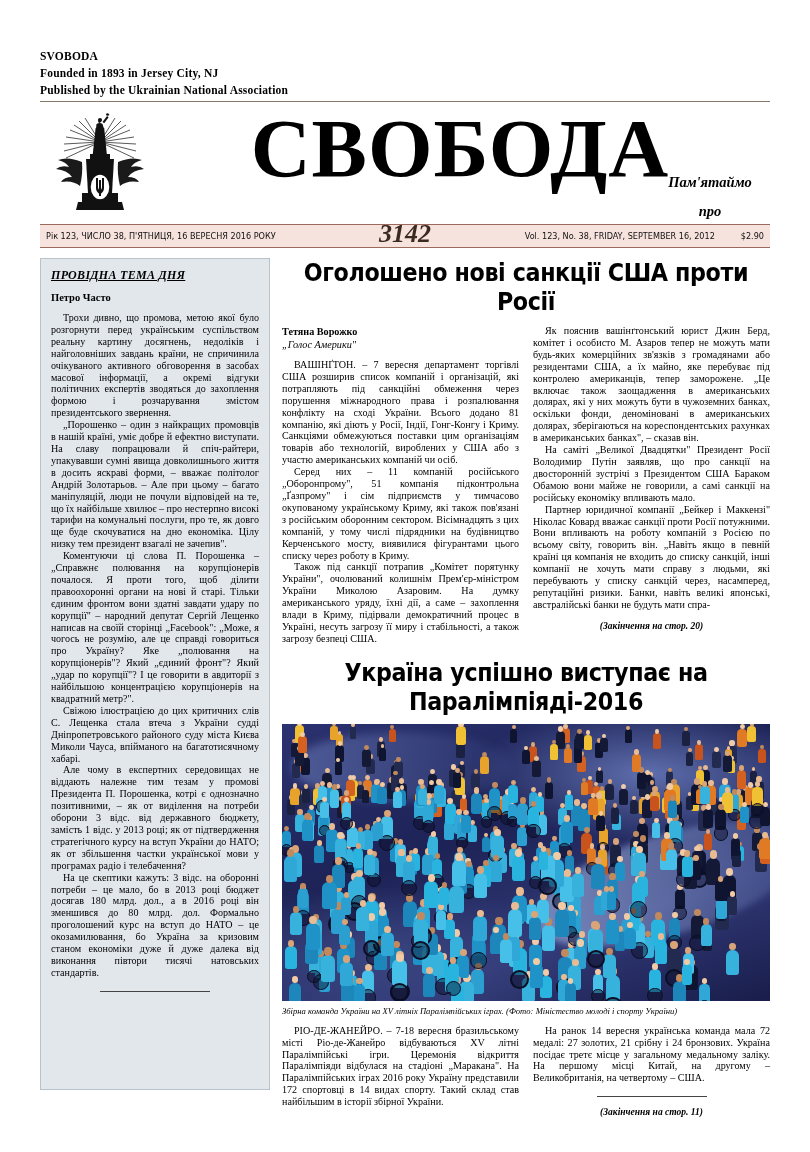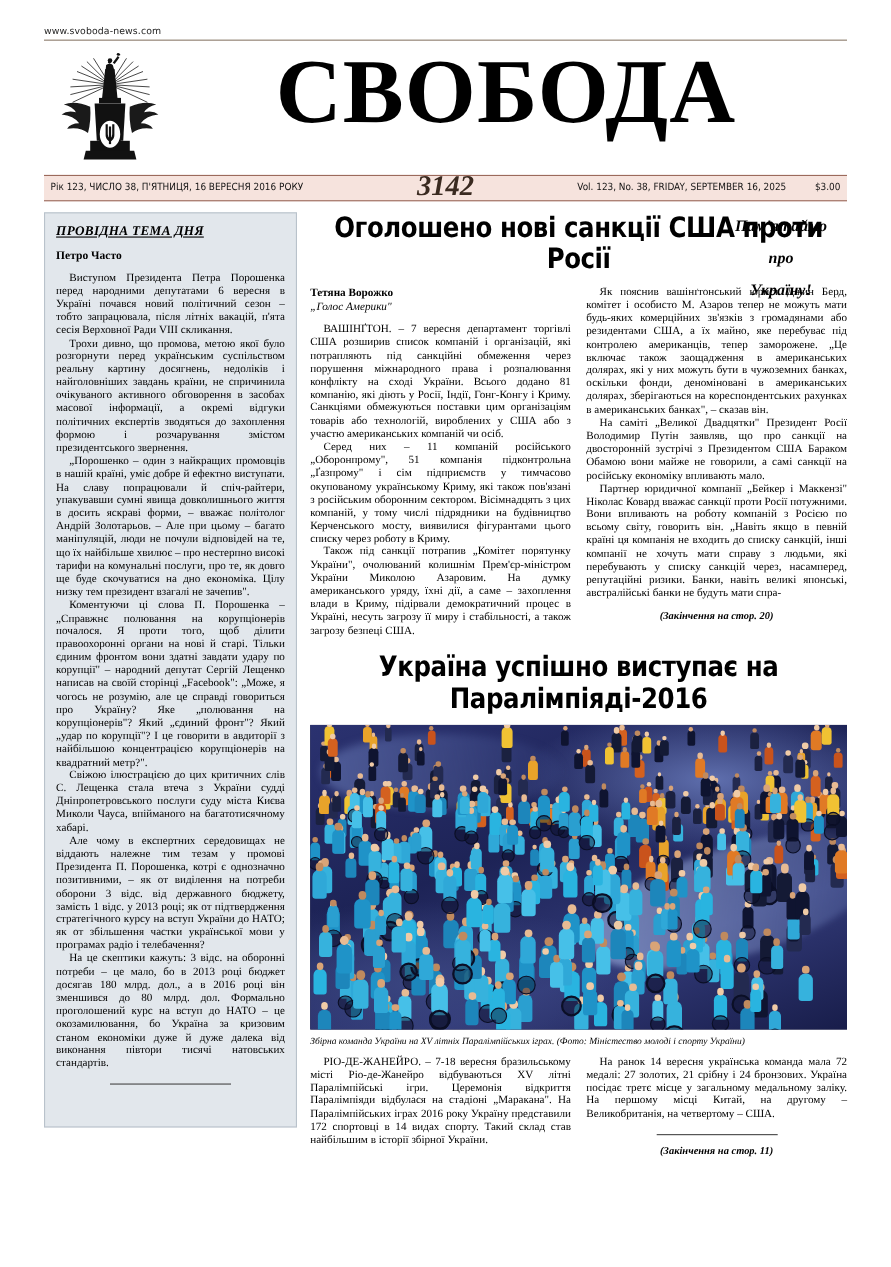--- a/index.html
+++ b/index.html
@@ -293,22 +293,26 @@
     gap: 14px;
     margin-top: 8px;
   }
   .bottom-cols > div { flex: 1; }
 </style>
 </head>
 <body>
 
 <div class="page">
 
-
-  <div class="weburl">www.svoboda-news.com</div>
+  <div class="topinfo">
+    <div>SVOBODA</div>
+    <div>Founded in 1893 in Jersey City, NJ</div>
+    <div>Published by the Ukrainian National Association</div>
+  </div>
+
   <div class="rule-top"></div>
 
   <div class="nameplate">
     <div class="logo-wrap">
       <svg width="96" height="104" viewBox="0 0 96 104">
         <g stroke="#111" stroke-width="0.7" fill="none">
           <g>
             <line x1="48" y1="34" x2="18" y2="22"></line>
               <line x1="48" y1="34" x2="22" y2="17"></line>
             <line x1="48" y1="34" x2="27" y2="13"></line>
@@ -358,36 +362,35 @@
   <div class="slogan">
     <div>Пам'ятаймо</div>
     <div>про</div>
     <div>Україну!</div>
   </div>
 
   <div class="datebar">
     <div class="left">Рік 123, ЧИСЛО 38, П'ЯТНИЦЯ, 16 ВЕРЕСНЯ 2016 РОКУ</div>
     <div class="year-script">3142</div>
     <div class="right">
-      <span>Vol. 123, No. 38, FRIDAY, SEPTEMBER 16, 2025</span>
-      <span>$3.00</span>
+      <span>Vol. 123, No. 38, FRIDAY, SEPTEMBER 16, 2012</span>
+      <span>$2.90</span>
     </div>
   </div>
 
   <div class="content">
 
     <div class="col-left">
       <div class="kicker">ПРОВІДНА ТЕМА ДНЯ</div>
       <div class="byline-left">Петро Часто</div>
       <div class="body-serif">
-        <p>Виступом Президента Петра Порошенка перед народними депутатами 6 вересня в Україні почався новий політичний сезон – тобто запрацювала, після літніх вакацій, п'ята сесія Верховної Ради VIII скликання.</p>
         <p>Трохи дивно, що промова, метою якої було розгорнути перед українським суспільством реальну картину досягнень, недоліків і найголовніших завдань країни, не спричинила очікуваного активного обговорення в засобах масової інформації, а окремі відгуки політичних експертів зводяться до захоплення формою і розчарування змістом президентського звернення.</p>
         <p>„Порошенко – один з найкращих промовців в нашій країні, уміє добре й ефектно виступати. На славу попрацювали й спіч-райтери, упакувавши сумні явища довколишнього життя в досить яскраві форми, – вважає політолог Андрій Золотарьов. – Але при цьому – багато маніпуляцій, люди не почули відповідей на те, що їх найбільше хвилює – про нестерпно високі тарифи на комунальні послуги, про те, як довго ще буде скочуватися на дно економіка. Цілу низку тем президент взагалі не зачепив".</p>
         <p>Коментуючи ці слова П. Порошенка – „Справжнє полювання на корупціонерів почалося. Я проти того, щоб ділити правоохоронні органи на нові й старі. Тільки єдиним фронтом вони здатні завдати удару по корупції" – народний депутат Сергій Лещенко написав на своїй сторінці „Facebook": „Може, я чогось не розумію, але це справді говориться про Україну? Яке „полювання на корупціонерів"? Який „єдиний фронт"? Який „удар по корупції"? І це говорити в авдиторії з найбільшою концентрацією корупціонерів на квадратний метр?".</p>
-        <p>Свіжою ілюстрацією до цих критичних слів С. Лещенка стала втеча з України судді Дніпропетровського послуги суду міста Києва Миколи Чауса, впійманого на багатотисячному хабарі.</p>
+        <p>Свіжою ілюстрацією до цих критичних слів С. Лещенка стала втеча з України судді Дніпропетровського районого суду міста Києва Миколи Чауса, впійманого на багатотисячному хабарі.</p>
         <p>Але чому в експертних середовищах не віддають належне тим тезам у промові Президента П. Порошенка, котрі є однозначно позитивними, – як от виділення на потреби оборони 3 відс. від державного бюджету, замість 1 відс. у 2013 році; як от підтвердження стратегічного курсу на вступ України до НАТО; як от збільшення частки української мови у програмах радіо і телебачення?</p>
         <p>На це скептики кажуть: 3 відс. на оборонні потреби – це мало, бо в 2013 році бюджет досягав 180 млрд. дол., а в 2016 році він зменшився до 80 млрд. дол. Формально проголошений курс на вступ до НАТО – це окозамилювання, бо Україна за кризовим станом економіки дуже й дуже далека від виконання півтори тисячі натовських стандартів.</p>
       </div>
       <div class="contd-rule"></div>
 
     </div>
 
     <div class="col-right-area">
 
       <div>

